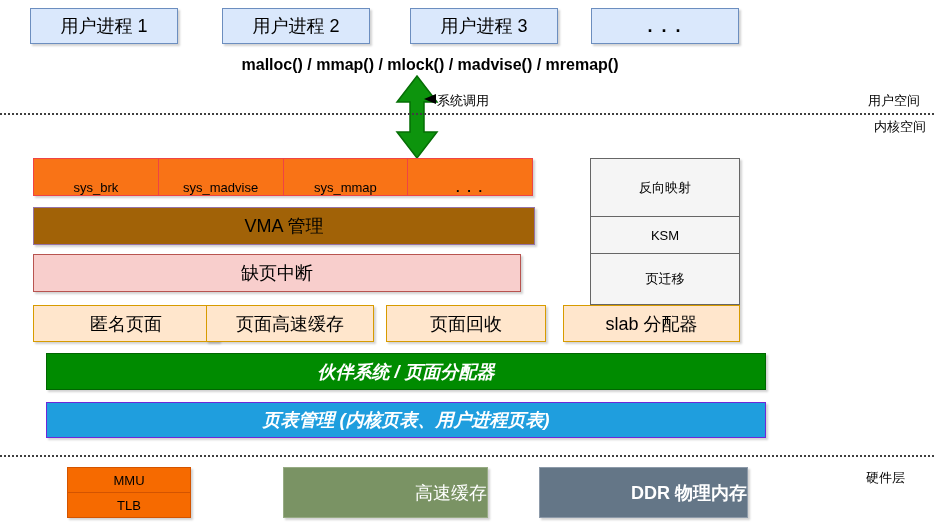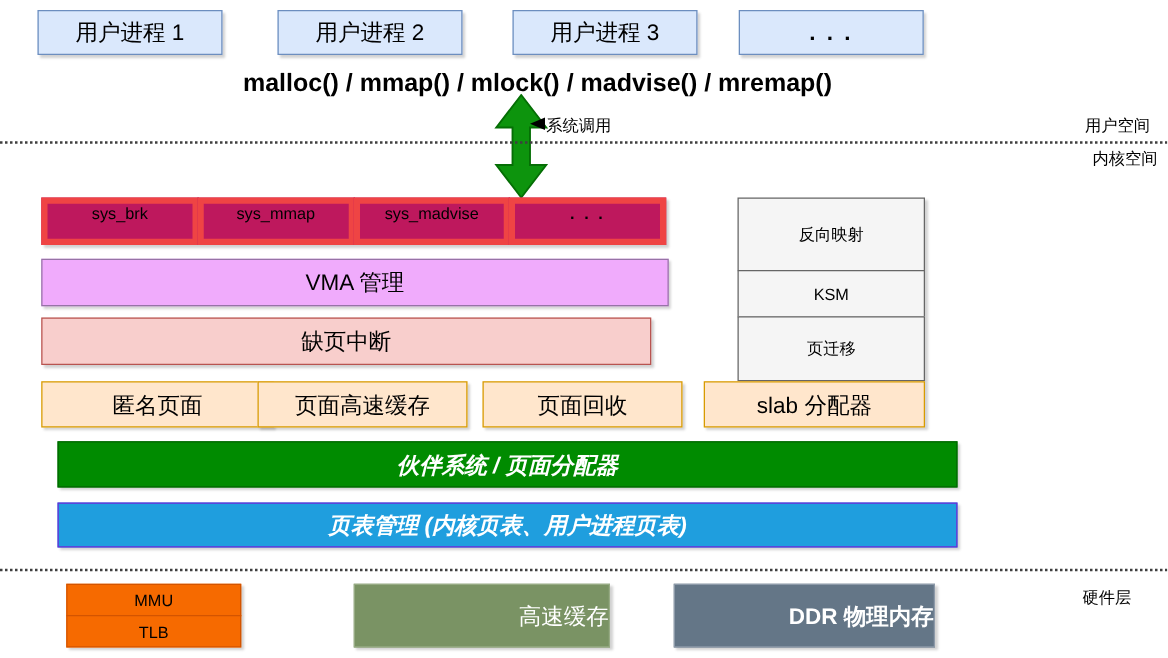--- a/index.html
+++ b/index.html
@@ -11,41 +11,41 @@
   .box{
     position:absolute;display:flex;align-items:center;justify-content:center;
     font-size:18px;box-sizing:border-box;text-align:center;
     box-shadow:2px 2px 2px rgba(0,0,0,0.18);
   }
   .proc{
     background:#dae8fc;border:1px solid #6c8ebf;top:8px;height:36px;width:148px;
   }
   .api-label{
     position:absolute;left:130px;top:56px;width:600px;text-align:center;
-    font-weight:bold;font-size:20px;
+    font-weight:bold;font-size:16px;
   }
   .dashed{
     position:absolute;left:0;width:934px;height:0;
     border-top:2px dotted #3f3f3f;
   }
   .side-label{
     position:absolute;font-size:13px;white-space:nowrap;
   }
   .row{
     position:absolute;left:33px;width:500px;height:38px;
   }
   .cells{display:flex;width:100%;height:100%;box-shadow:2px 2px 2px rgba(0,0,0,0.18);}
   .cell{
-    flex:1 1 0;display:flex;align-items:flex-start;justify-content:center;
-    background:#be185d;border:5px solid #ef4444;box-sizing:border-box;
+    flex:1 1 0;display:flex;align-items:flex-end;justify-content:center;
+    background:#f97316;border:1px solid #ef4444;box-sizing:border-box;
     margin-left:-1px;font-size:13px;
   }
   .cell:first-child{margin-left:0;}
   .wide{
-    background:#f0abfc;border:1px solid #9673a6;
+    background:#a16207;border:1px solid #9673a6;
   }
   .fault{
     background:#f8cecc;border:1px solid #b85450;
   }
   .side-stack{
     position:absolute;left:590px;top:158px;width:150px;
     box-shadow:2px 2px 2px rgba(0,0,0,0.18);
   }
   .side-cell{
     display:flex;align-items:center;justify-content:center;
@@ -56,21 +56,21 @@
   .module{
     background:#ffe6cc;border:1px solid #d79b00;top:305px;height:37px;
   }
   .bar{
     left:46px;width:720px;height:37px;color:#ffffff;font-weight:bold;font-style:italic;
   }
   .buddy{top:353px;background:#008b00;border:1px solid #006600;}
   .ptable{top:402px;background:#1f9ede;border:1px solid #6d28d9;height:36px;}
   .hw{top:467px;height:51px;color:#ffffff;justify-content:flex-end;}
   .mmu-stack{
-    position:absolute;left:53px;top:467px;width:140px;height:51px;
+    position:absolute;left:67px;top:467px;width:124px;height:51px;
     box-shadow:2px 2px 2px rgba(0,0,0,0.18);
   }
   .mmu-cell{
     display:flex;align-items:center;justify-content:center;
     background:#f66a00;border:1px solid #d35400;box-sizing:border-box;
     height:26px;margin-top:-1px;font-size:13px;color:#000;
   }
   .mmu-cell:first-child{margin-top:0;}
   .cache{left:283px;width:205px;background:#7a9364;border:1px solid #97ab84;}
   .ddr{left:539px;width:209px;background:#647687;border:1px solid #8d9aa9;font-weight:bold;}
@@ -114,24 +114,24 @@
   <div class="dashed" style="top:113px"></div>
   <div class="side-label" style="right:14px;top:92px">用户空间</div>
   <div class="side-label" style="right:8px;top:118px">内核空间</div>
 
   <div class="row" style="top:158px">
     <div class="cells">
       <div class="cell">
           <span>sys_brk</span>
         </div>
       <div class="cell">
-          <span>sys_mmap</span>
+          <span>sys_madvise</span>
         </div>
       <div class="cell">
-          <span>sys_madvise</span>
+          <span>sys_mmap</span>
         </div>
       <div class="cell ellipsis">
           <span>. . .</span>
         </div>
     </div>
   </div>
 
   <div class="box wide" style="left:33px;top:207px;width:502px;height:38px">
     <span>VMA 管理</span>
   </div>

